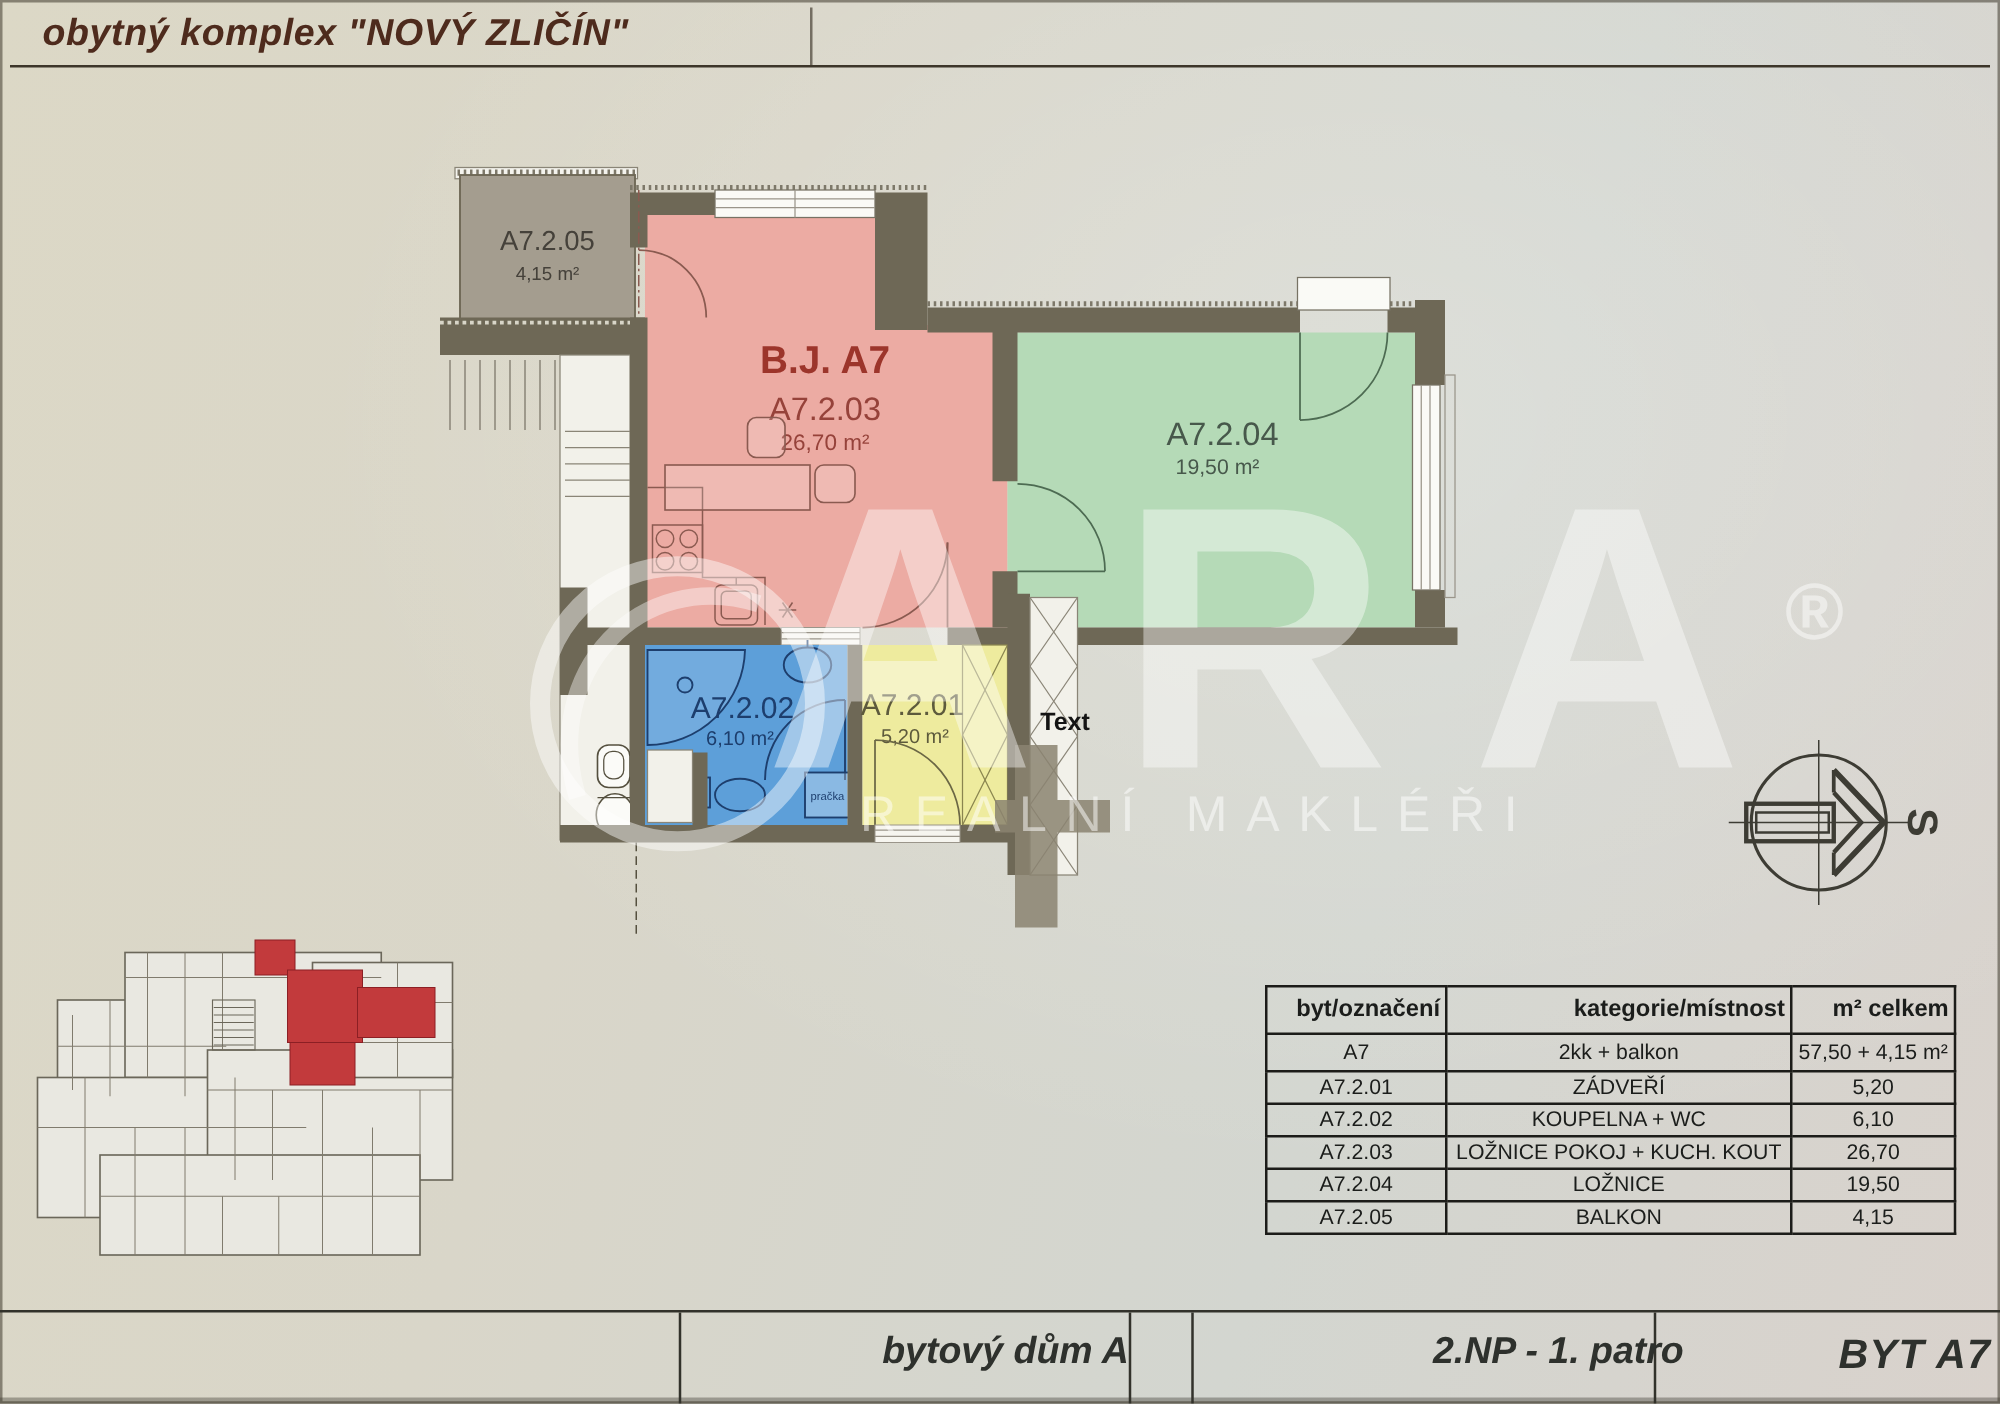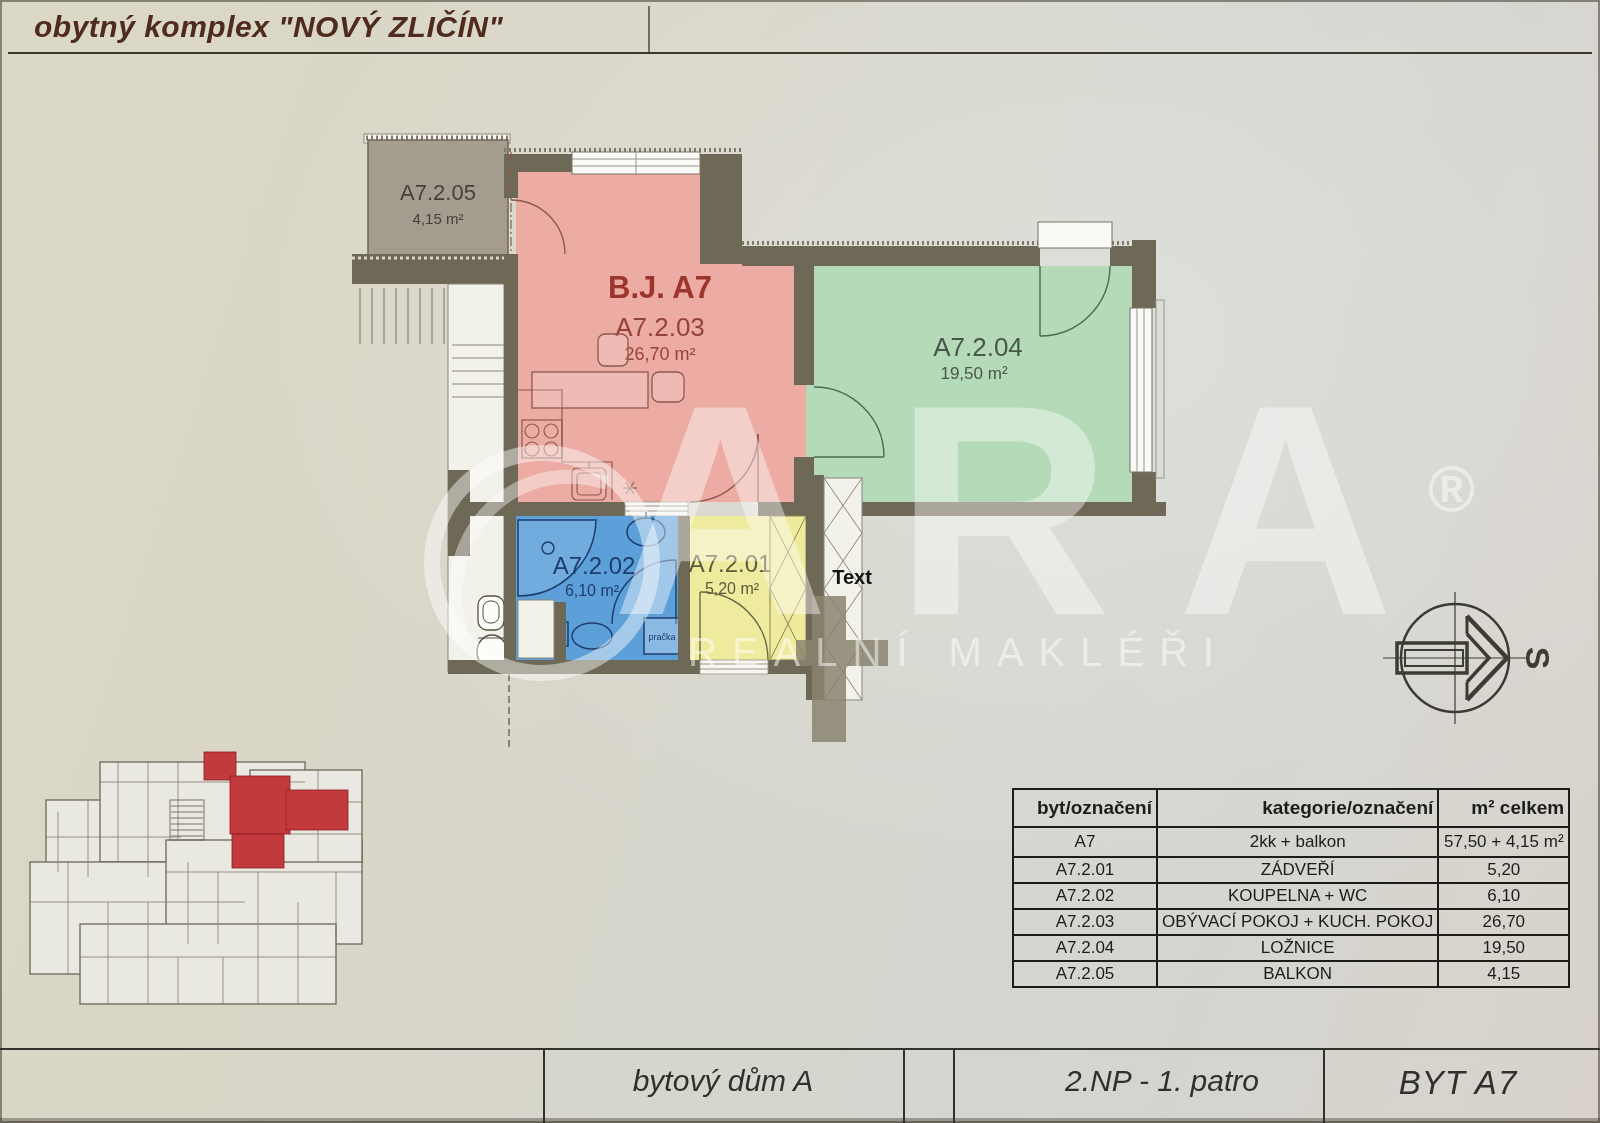--- a/index.html
+++ b/index.html
@@ -34,21 +34,21 @@
   .area-table td,.area-table th{border:2px solid #1c1c19;text-align:center;
     padding:0 4px;white-space:nowrap;}
   .area-table th{height:36px;font-size:19px;font-weight:bold;text-align:right;}
   .area-table td{height:24px;font-size:17px;}
   .area-table tr.first td{height:28px;}
   .c1{width:134px;} .c2{width:266px;} .c3{width:121px;}
   
   .footer-bar{position:absolute;left:0;right:0;top:1048px;bottom:0;
     border-top:2px solid #32322b;color:#2e312d;}
   .fdiv{position:absolute;top:0;bottom:0;width:2px;background:#32322b;}
-  .flabel{position:absolute;top:14px;text-align:center;font-style:italic;font-weight:normal;}
+  .flabel{position:absolute;top:14px;text-align:right;font-style:italic;font-weight:bold;}
   .f1{left:543px;width:360px;font-size:30px;}
   .f2{left:953px;width:370px;font-size:30px;margin-left:24px;}
   .f3{left:1323px;width:270px;font-size:33px;letter-spacing:1px;}
 </style>
 </head>
 <body>
 
 <div class="sheet">
 
   <div class="title-bar">
@@ -335,41 +335,41 @@
     </svg>
     <span class="wm-brand">ARA</span>
     <span class="wm-reg">®</span>
     <div class="wm-tagline">REALNÍ MAKLÉŘI</div>
   </div>
 
   <table class="area-table">
     <tbody>
         <tr>
       <th class="c1">byt/označení</th>
-      <th class="c2">kategorie/označení</th>
+      <th class="c2">kategorie/místnost</th>
       <th class="c3">m² celkem</th>
     </tr>
     <tr class="first">
       <td>A7</td>
       <td>2kk + balkon</td>
       <td>57,50 + 4,15 m²</td>
     </tr>
     <tr>
       <td>A7.2.01</td>
       <td>ZÁDVEŘÍ</td>
       <td>5,20</td>
     </tr>
     <tr>
       <td>A7.2.02</td>
       <td>KOUPELNA + WC</td>
       <td>6,10</td>
     </tr>
     <tr>
       <td>A7.2.03</td>
-      <td>OBÝVACÍ POKOJ + KUCH. POKOJ</td>
+      <td>LOŽNICE POKOJ + KUCH. KOUT</td>
       <td>26,70</td>
     </tr>
     <tr>
       <td>A7.2.04</td>
       <td>LOŽNICE</td>
       <td>19,50</td>
     </tr>
     <tr>
       <td>A7.2.05</td>
       <td>BALKON</td>

